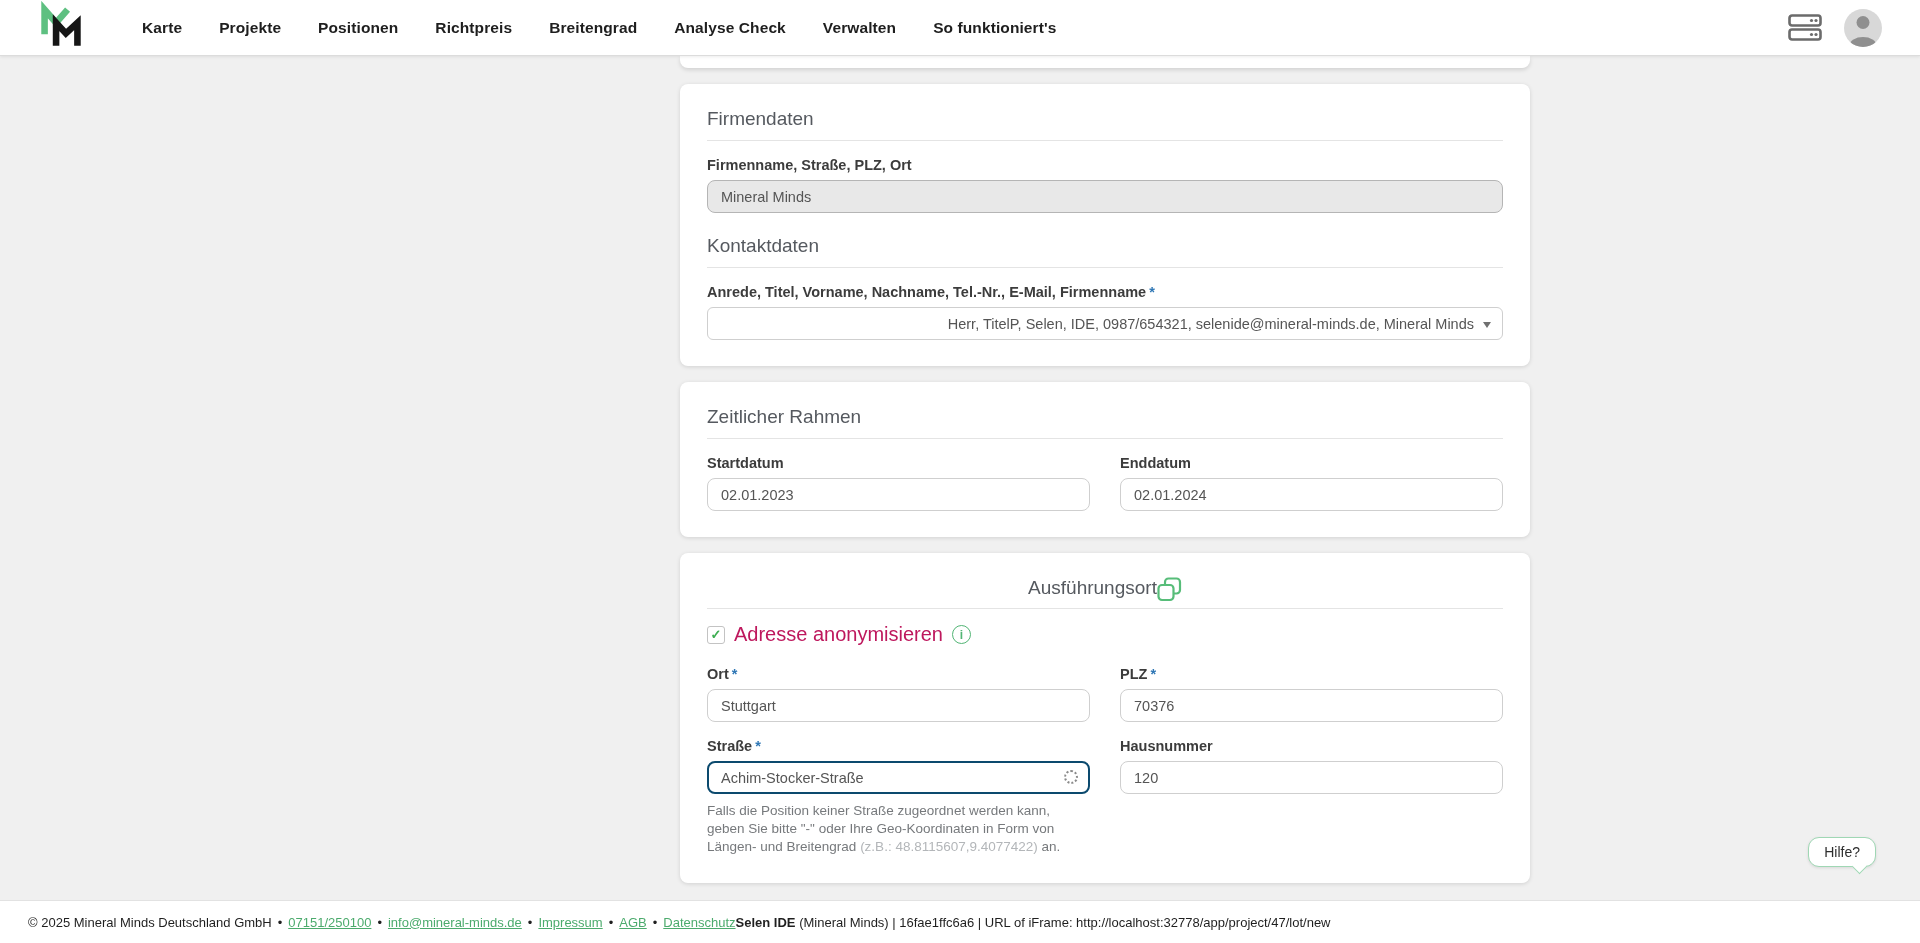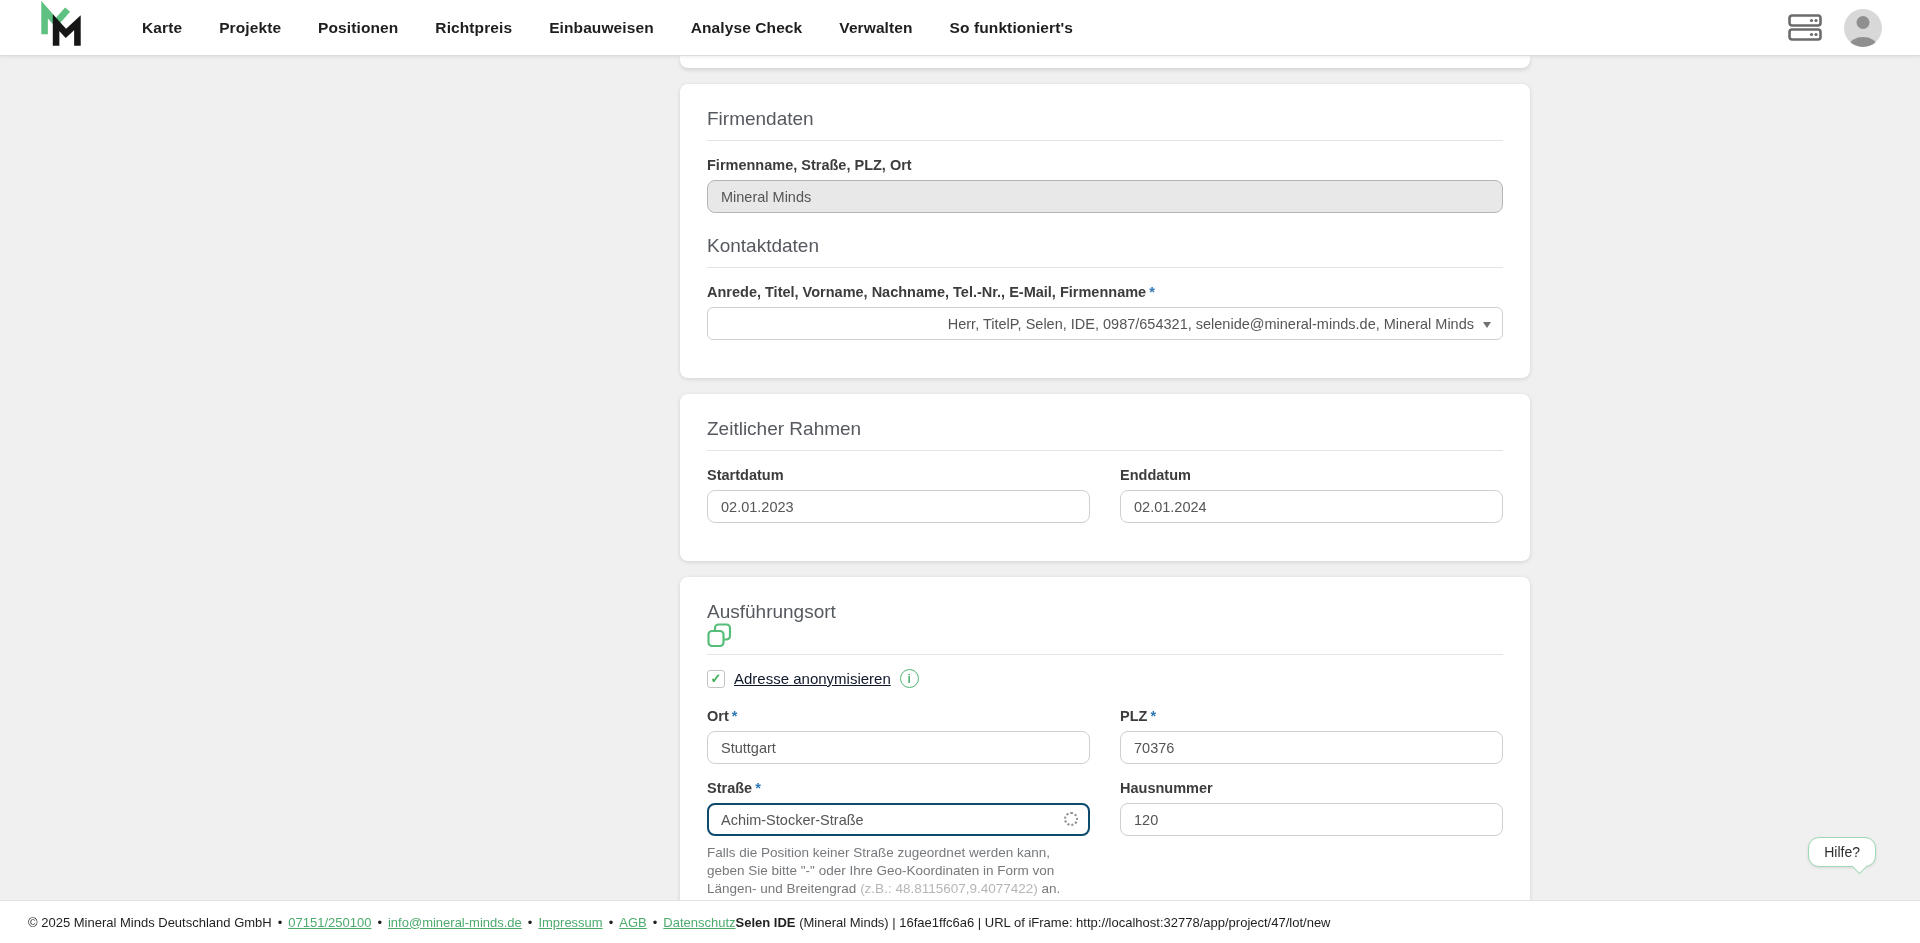--- a/index.html
+++ b/index.html
@@ -32,28 +32,28 @@
   .avatar .head { position:absolute; left:50%; top:7px; transform:translateX(-50%);
     width:13px; height:13px; border-radius:50%; background:#8f8f8f; }
   .avatar .shoulders { position:absolute; left:50%; bottom:-7px; transform:translateX(-50%);
     width:27px; height:17px; border-radius:50% 50% 0 0; background:#8f8f8f; }
 
   
   .main-col { position:absolute; left:680px; top:56px; width:850px; }
   .card {
     background:#ffffff; border-radius:8px;
     box-shadow:0 1px 4px rgba(0,0,0,.13);
-    padding:24px 27px 38px 27px; margin-bottom:16px;
+    padding:24px 27px 26px 27px; margin-bottom:16px;
   }
   .card-partial {
     height:12px; padding:0; border-radius:0 0 8px 8px; margin-bottom:16px;
     box-shadow:0 2px 4px rgba(0,0,0,.13);
   }
   .section-title { font-size:19px; font-weight:normal; color:#55595f; }
-  .title-row { display:flex; align-items:flex-start; justify-content:space-between;flex-direction:column; }
+  .title-row { display:flex; align-items:flex-start; justify-content:center; }
   .hr { border:none; border-top:1px solid #e4e4e4; margin:10px 0 16px 0; height:0; }
   .field-label { font-size:14.5px; font-weight:bold; color:#3c3c3c; margin-bottom:7px; display:block; }
   .req { color:#2f77b5; font-weight:bold; margin-left:3px; }
   .text-input {
     width:100%; height:33px; border:1px solid #cfcfcf; border-radius:8px;
     padding:0 13px; font-size:14.5px; color:#555; background:#fff;
     font-family:"Liberation Sans", sans-serif; outline:none;
   }
   .text-input:disabled, .text-input.disabled {
     background:#e8e8e8; border-color:#b5b5b5; color:#555;
@@ -73,21 +73,21 @@
   .mt16 { margin-top:16px; }
   .mt22 { margin-top:22px; }
 
   
   .check-row { display:flex; align-items:center; gap:9px; margin-bottom:20px; }
   .checkbox {
     width:18px; height:18px; background:#fff; border:1px solid #c3c3c3; border-radius:3px;
     display:flex; align-items:center; justify-content:center; cursor:pointer;
     font-size:13px; color:#3eae52; font-weight:bold; line-height:1;
   }
-  .check-label { font-size:15px; color:#0f172a;text-decoration:underline; }
+  .check-label { font-size:20px; color:#be185d; }
   .info-icon {
     width:19px; height:19px; border:1.5px solid #52b575; border-radius:50%;
     color:#52b575; font-size:12px; display:flex; align-items:center; justify-content:center;
     font-weight:bold; cursor:pointer;
   }
 
   .input-wrap { position:relative; }
   .spinner {
     position:absolute; right:12px; top:9px; width:14px; height:14px;
     border:2px dotted #8a8a8a; border-radius:50%; display:block;
@@ -135,21 +135,21 @@
         <polyline points="8,37 8,7 22,23 36,7" fill="none" stroke="#5ec081" stroke-width="8"></polyline>
         <polyline points="22,51 22,23 34,36 48,23 48,51" fill="none" stroke="#161616" stroke-width="8"></polyline>
       </svg>
     </span>
   </div>
   <nav class="nav-items">
     <span class="nav-item">Karte</span>
     <span class="nav-item">Projekte</span>
     <span class="nav-item">Positionen</span>
     <span class="nav-item">Richtpreis</span>
-    <span class="nav-item">Einbauweisen</span>
+    <span class="nav-item">Breitengrad</span>
     <span class="nav-item">Analyse Check</span>
     <span class="nav-item">Verwalten</span>
     <span class="nav-item">So funktioniert's</span>
   </nav>
   <div class="nav-right">
     <span style="line-height:0;cursor:pointer;">
       <svg width="34" height="27" viewBox="0 0 34 27">
         <rect x="1.5" y="1.5" width="31" height="10" rx="2.5" fill="none" stroke="#6b6b6b" stroke-width="2.6"></rect>
         <rect x="1.5" y="15.5" width="31" height="10" rx="2.5" fill="none" stroke="#6b6b6b" stroke-width="2.6"></rect>
         <circle cx="23.5" cy="6.5" r="1.6" fill="#6b6b6b"></circle>

